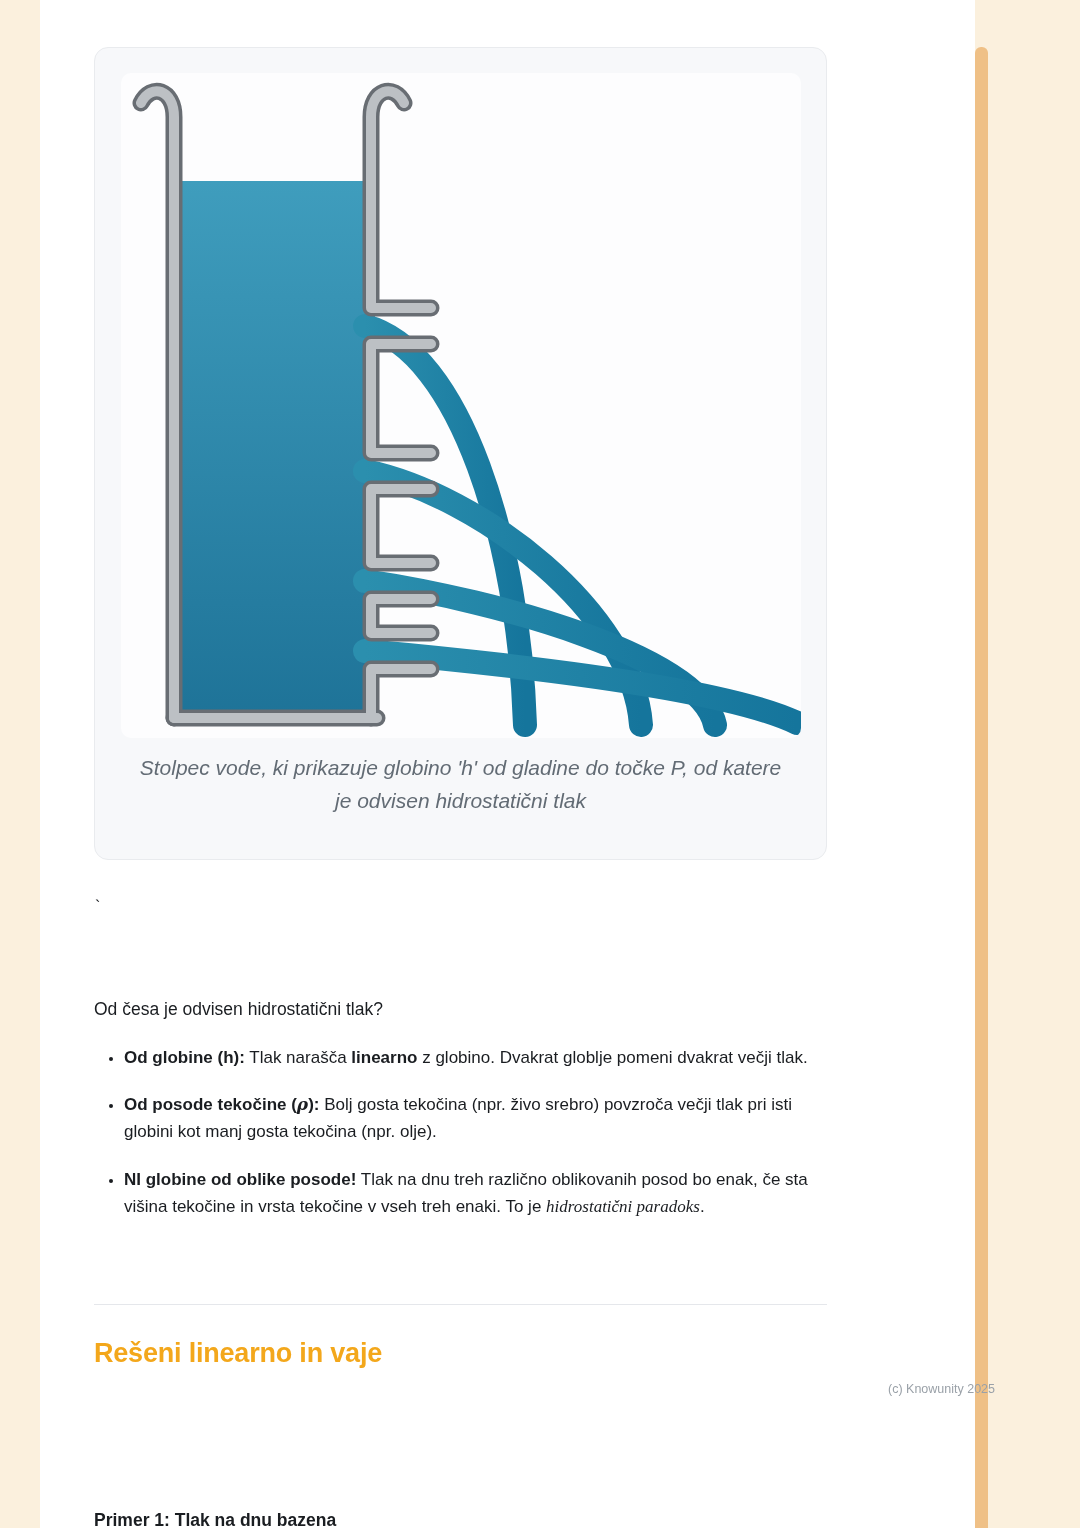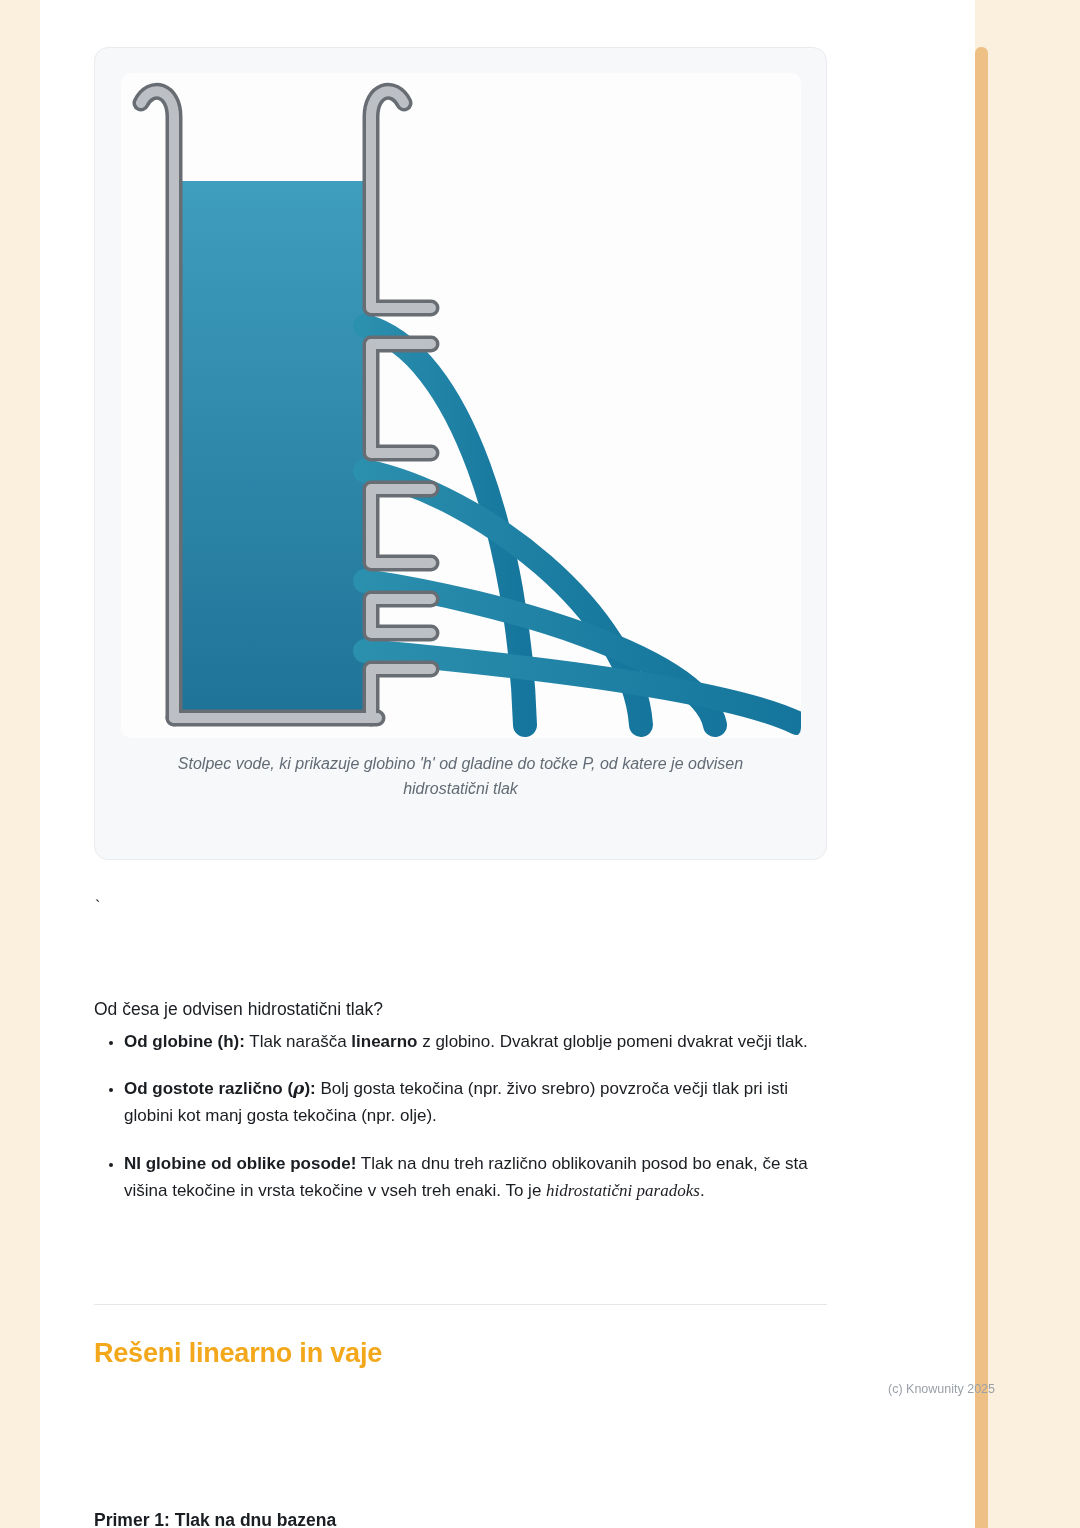--- a/index.html
+++ b/index.html
@@ -19,28 +19,28 @@
   .right-margin{position:absolute; left:988px; top:0; width:92px; height:1528px; background:var(--page-bg);}
 
   .card{
     position:absolute; left:94px; top:47px; width:733px; height:813px;
     background:var(--card-bg); border:1px solid var(--card-border); border-radius:14px;
     padding:25px 26px 0 26px;
   }
   .illustration{width:680px; height:665px; background:#fdfdfe; border-radius:10px; overflow:hidden;}
   .caption{
     margin:14px auto 0 auto; max-width:650px; text-align:center;
-    font-style:italic; font-size:16px; line-height:1.55; color:var(--muted);
+    font-style:italic; font-size:21px; line-height:1.55; color:var(--muted);
   }
 
   .stray{position:absolute; left:95px; top:898px; font-size:16px; color:var(--text);}
   .q-heading{position:absolute; left:94px; top:999px; font-size:17.5px; font-weight:400; color:var(--text);}
 
   .factors{position:absolute; left:94px; top:1028px; width:733px; list-style:disc;}
-  .factors li{margin:0 0 20px 30px; font-size:17px; line-height:1.6; color:var(--text);}
+  .factors li{margin:16px 0 20px 30px; font-size:17px; line-height:1.6; color:var(--text);}
   .factors li::marker{font-size:14px;}
   .seg{font-weight:400;}
   .b{font-weight:700;}
   .i{font-style:italic;font-family:Liberation Serif, serif;}
   .rho{font-weight:700; font-style:italic; font-family:"DejaVu Serif",serif;}
 
   .divider{position:absolute; left:94px; top:1304px; width:733px; height:0; border-top:1px solid #e5e7eb;}
   .examples-heading{position:absolute; left:94px; top:1338px; font-size:27px; font-weight:700; color:var(--accent); letter-spacing:-0.2px;}
   .example-title{position:absolute; left:94px; top:1510px; font-size:17.5px; font-weight:700; color:var(--text);}
   .copyright{position:absolute; left:888px; top:1382px; font-size:12.5px; color:var(--footer); z-index:5;}
@@ -94,21 +94,21 @@
   </div>
   <p class="caption">Stolpec vode, ki prikazuje globino 'h' od gladine do točke P, od katere je odvisen hidrostatični tlak</p>
 </div>
 
 <p class="stray">`</p>
 
 <h3 class="q-heading">Od česa je odvisen hidrostatični tlak?</h3>
 
 <ul class="factors">
   <li><span class="seg b">Od globine (h):</span><span class="seg"> Tlak narašča </span><span class="seg b">linearno</span><span class="seg"> z globino. Dvakrat globlje pomeni dvakrat večji tlak.</span></li>
-  <li><span class="seg b">Od gostote različno (</span><span class="seg rho">ρ</span><span class="seg b">):</span><span class="seg"> Bolj gosta tekočina (npr. živo srebro) povzroča večji tlak pri isti globini kot manj gosta tekočina (npr. olje).</span></li>
+  <li><span class="seg b">Od posode tekočine (</span><span class="seg rho">ρ</span><span class="seg b">):</span><span class="seg"> Bolj gosta tekočina (npr. živo srebro) povzroča večji tlak pri isti globini kot manj gosta tekočina (npr. olje).</span></li>
   <li><span class="seg b">NI globine od oblike posode!</span><span class="seg"> Tlak na dnu treh različno oblikovanih posod bo enak, če sta višina tekočine in vrsta tekočine v vseh treh enaki. To je </span><span class="seg i">hidrostatični paradoks</span><span class="seg">.</span></li>
 </ul>
 
 <div class="divider"></div>
 
 <h2 class="examples-heading">Rešeni linearno in vaje</h2>
 
 <p class="example-title">Primer 1: Tlak na dnu bazena</p>
 
 <div class="copyright">(c) Knowunity 2025</div>

